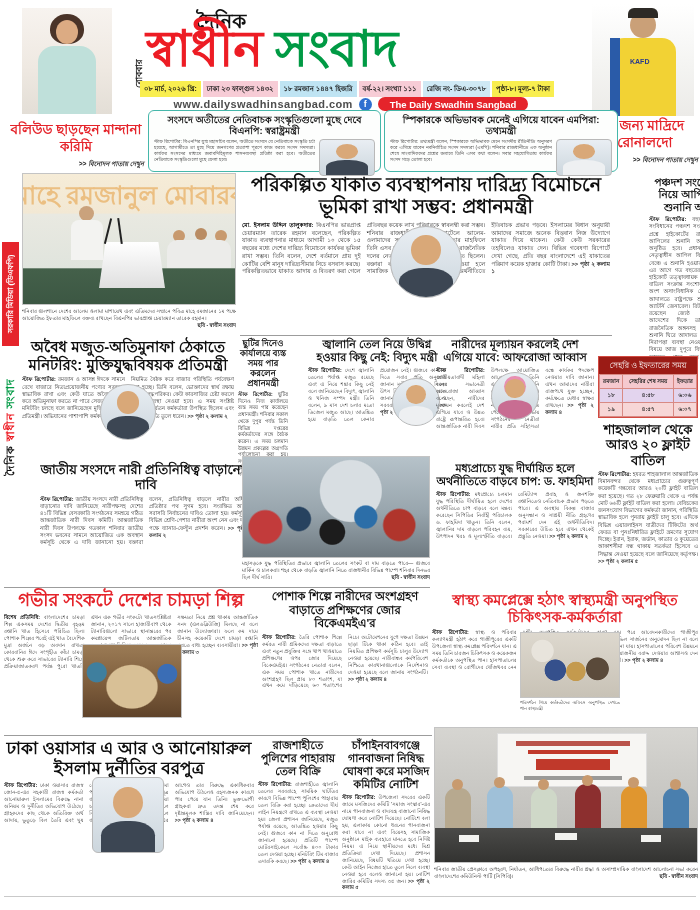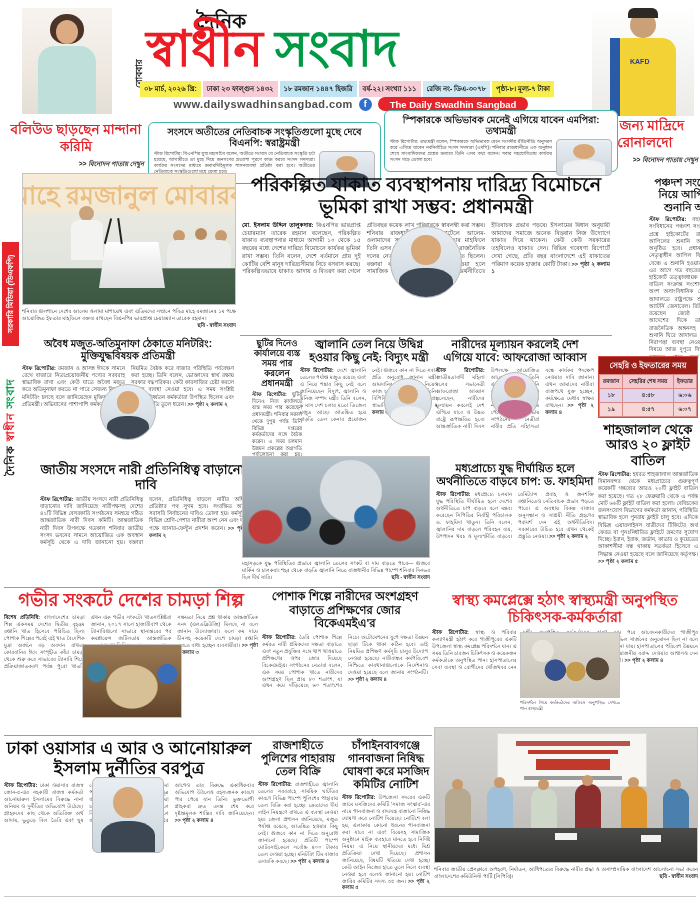--- a/index.html
+++ b/index.html
@@ -41,21 +41,21 @@
   .photo { border:1px solid #c4c4c4; overflow:hidden; position:absolute; }
   .portrait { position:absolute; border-radius:50%; border:1px solid #b9b9b9; overflow:hidden;
               background:linear-gradient(180deg,#e9eef3 0%,#ccd6dd 100%); }
   .portrait::before { content:""; position:absolute; width:42%; height:42%; left:29%; top:12%; border-radius:50%; background:#d9a878; }
   .portrait::after  { content:""; position:absolute; width:76%; height:42%; left:12%; bottom:0; border-radius:46% 46% 0 0; background:#3c4653; }
   .portrait.white::after { background:#eef0f2; }
   .portrait.pink::before { background:#d9a878; box-shadow:0 -2px 0 1px #e88fb2; }
   .portrait.pink::after { background:#c86d92; }
   .portrait.sq { border-radius:4px; }
   .sehri { border:1.5px solid #d24a41; background:#fbeff0; }
-  .sehri .st { background:#9b1b15; color:#fff; font-weight:bold; font-size:8px; text-align:center; padding:2px 0; }
+  .sehri .st { background:#9b1b15; color:#fff; font-weight:normal; font-size:8px; text-align:center; padding:2px 0; }
   .sehri table { width:100%; border-collapse:collapse; }
   .sehri td,.sehri th { border:1px solid #d88a84; font-size:5.6px; text-align:center; padding:2px 1px; color:#222; }
   .sehri th { background:#f5c9cf; font-weight:bold; }
   .sehri tr.r1 td { background:#e3d4ee; font-weight:bold; }
   .sehri tr.r2 td { background:#f7d6d6; font-weight:bold; }
   .person { position:absolute; width:26px; height:46px; border-radius:11px 11px 0 0; }
   .person::before { content:""; position:absolute; width:11px; height:11px; left:7px; top:-9px; border-radius:50%; background:#c89a6e; }
 </style>
 </head>
 <body>
@@ -101,21 +101,21 @@
 
   <div class="abs" style="left:8px;top:122px;width:136px;">
     <div class="teaser-hl">বলিউড ছাড়ছেন মান্দানা করিমি</div>
     <div class="teaser-link">&gt;&gt; বিনোদন পাতায় দেখুন</div>
   </div>
   <div class="abs" style="left:550px;top:118px;width:148px;">
     <div class="teaser-hl">চিকিৎসার জন্য মাদ্রিদে যাচ্ছেন রোনালদো</div>
     <div class="teaser-link">&gt;&gt; বিনোদন পাতায় দেখুন</div>
   </div>
 
-  <div class="abs newsbox" style="left:148px;top:110px;width:233px;height:62px;margin-top:12px;">
+  <div class="abs newsbox" style="left:148px;top:110px;width:233px;height:62px;">
     <div class="bh">সংসদে অতীতের নেতিবাচক সংস্কৃতিগুলো মুছে দেবে বিএনপি: স্বরাষ্ট্রমন্ত্রী</div>
     <div class="brow">
       <div class="btxt">স্টাফ রিপোর্টার: বিএনপির যুগ্ম মহাসচিব বলেন, অতীতে সংসদে যে নেতিবাচক সংস্কৃতি চর্চা হয়েছে, আগামীতে তা মুছে দিয়ে জনগণের প্রত্যাশা পূরণে কাজ করবে সংসদ সদস্যরা। কার্যকর সংসদের মাধ্যমে জবাবদিহিমূলক শাসনব্যবস্থা প্রতিষ্ঠা করা হবে। অতীতের নেতিবাচক সংস্কৃতিগুলো মুছে ফেলা হবে।</div>
       <div class="portrait sq" style="position:relative;width:56px;height:37px;flex:none;"></div>
     </div>
   </div>
   <div class="abs newsbox" style="left:384px;top:110px;width:234px;height:62px;">
     <div class="bh">স্পিকারকে অভিভাবক মেনেই এগিয়ে যাবেন এমপিরা: তথ্যমন্ত্রী</div>
     <div class="brow">
       <div class="btxt">স্টাফ রিপোর্টার: তথ্যমন্ত্রী বলেন, স্পিকারকে অভিভাবক মেনে সংসদীয় রীতিনীতি অনুসরণ করে এগিয়ে যাবেন নবনির্বাচিত সংসদ সদস্যরা (এমপি)। শনিবার রাজধানীতে এক অনুষ্ঠান শেষে সাংবাদিকদের প্রশ্নের জবাবে তিনি এসব কথা বলেন। সবার সহযোগিতায় কার্যকর সংসদ গড়ে তোলা হবে।</div>
@@ -161,39 +161,39 @@
     <h2 class="hl" style="font-size:10.5px;">পঞ্চদশ সংশোধনী নিয়ে আপিলের শুনানি আজ</h2>
     <div class="body" style="height:168px;">
       <span class="byline">স্টাফ রিপোর্টার:</span>
       <span>বহুল আলোচিত সংবিধানের পঞ্চদশ সংশোধনী বাতিল প্রশ্নে হাইকোর্টের রায়ের বিরুদ্ধে আপিলের শুনানি আজ রোববার অনুষ্ঠিত হবে। প্রধান বিচারপতির নেতৃত্বাধীন আপিল বিভাগের পূর্ণাঙ্গ বেঞ্চে এ শুনানি হওয়ার কথা রয়েছে। এর আগে গত বছরের ১৭ ডিসেম্বর হাইকোর্ট তত্ত্বাবধায়ক সরকার ব্যবস্থা বাতিল সংক্রান্ত সংশোধনীর কয়েকটি অংশ অসাংবিধানিক ঘোষণা করেন। আদালতে রাষ্ট্রপক্ষে শুনানি করবেন অ্যাটর্নি জেনারেল। রিটকারীদের পক্ষে রয়েছেন জ্যেষ্ঠ আইনজীবীরা। আদেশের দিকে তাকিয়ে আছে রাজনৈতিক অঙ্গনসহ সংশ্লিষ্ট মহল। শুনানি ঘিরে আদালত প্রাঙ্গণে বাড়তি নিরাপত্তা ব্যবস্থা নেওয়া হয়েছে। এ বিষয়ে আজ দুপুরে বিস্তারিত আদেশ আসতে পারে বলে জানিয়েছেন সংশ্লিষ্টরা।</span>
     </div>
   </section>
 
   <div class="rule" style="left:240px;top:335px;width:372px;"></div>
 
   <section class="abs" style="left:22px;top:338px;width:212px;">
-    <h2 class="hl" style="font-size:10px;">অবৈধ মজুত-অতিমুনাফা ঠেকাতে মনিটরিং: মুক্তিযুদ্ধবিষয়ক প্রতিমন্ত্রী</h2>
+    <h2 class="hl" style="font-size:15px;">অবৈধ মজুত-অতিমুনাফা ঠেকাতে মনিটরিং: মুক্তিযুদ্ধবিষয়ক প্রতিমন্ত্রী</h2>
     <div class="body cols2" style="height:92px;">
       <span class="byline">স্টাফ রিপোর্টার:</span>
       <span>রমজান ও আসন্ন ঈদকে সামনে রেখে বাজারে নিত্যপ্রয়োজনীয় পণ্যের সরবরাহ স্বাভাবিক রাখা এবং কেউ যাতে অবৈধ মজুত করে অতিমুনাফা করতে না পারে সেজন্য নিয়মিত মনিটরিং চলছে বলে জানিয়েছেন মুক্তিযুদ্ধবিষয়ক প্রতিমন্ত্রী। অভিযানের পাশাপাশি কর্মকর্তাদের সঙ্গে নিয়মিত বৈঠক করে বাজার পরিস্থিতি পর্যবেক্ষণ করা হচ্ছে। তিনি বলেন, ভোক্তাদের স্বার্থ রক্ষায় সরকার বদ্ধপরিকর। কেউ কারসাজির চেষ্টা করলে কঠোর ব্যবস্থা নেওয়া হবে। এ সময় সংশ্লিষ্ট দপ্তরের ঊর্ধ্বতন কর্মকর্তারা উপস্থিত ছিলেন এবং সার্বিক প্রস্তুতি তুলে ধরেন।</span>
       <span class="jump">&gt;&gt; পৃষ্ঠা ২ কলাম ২</span>
     </div>
     <div class="portrait" style="left:78px;top:46px;width:56px;height:56px;"></div>
   </section>
 
-  <section class="abs" style="left:238px;top:338px;width:50px;margin-left:14px;">
+  <section class="abs" style="left:238px;top:338px;width:50px;">
     <h2 class="hl" style="font-size:8.5px;">ছুটির দিনেও কার্যালয়ে ব্যস্ত সময় পার করলেন প্রধানমন্ত্রী</h2>
     <div class="body" style="height:86px;font-size:5px;">
       <span class="byline">স্টাফ রিপোর্টার:</span>
       <span>ছুটির দিনেও নিজ কার্যালয়ে ব্যস্ত সময় পার করেছেন প্রধানমন্ত্রী। শনিবার সকাল থেকে দুপুর পর্যন্ত তিনি বিভিন্ন দপ্তরের কর্মকর্তাদের সঙ্গে বৈঠক করেন। এ সময় চলমান উন্নয়ন প্রকল্পের অগ্রগতি পর্যালোচনা করা হয়। সংশ্লিষ্টদের দ্রুত কাজ শেষ করার নির্দেশ দেন তিনি। পরে তিনি বিভিন্ন ফাইল নিষ্পত্তি করেন এবং রাজনৈতিক নেতাদের সঙ্গে কুশল বিনিময় করেন।</span>
       
     </div>
   </section>
 
-  <section class="abs" style="left:300px;top:338px;width:138px;font-family:Liberation Serif, serif;">
+  <section class="abs" style="left:308px;top:338px;width:138px;">
     <h2 class="hl" style="font-size:11px;">জ্বালানি তেল নিয়ে উদ্বিগ্ন হওয়ার কিছু নেই: বিদ্যুৎ মন্ত্রী</h2>
     <div class="body cols2" style="height:92px;font-size:5.2px;">
       <span class="byline">স্টাফ রিপোর্টার:</span>
       <span>দেশে জ্বালানি তেলের পর্যাপ্ত মজুত রয়েছে এবং এ নিয়ে শঙ্কার কিছু নেই বলে জানিয়েছেন বিদ্যুৎ, জ্বালানি ও খনিজ সম্পদ মন্ত্রী। তিনি বলেন, ৯ মাস দেশ চলার মতো ডিজেল মজুত আছে। আতঙ্কিত হয়ে বাড়তি তেল কেনার প্রয়োজন নেই। গুজবে কান না দিতে সবার প্রতি অনুরোধ জানান মন্ত্রী। আমদানির বিকল্প উৎস নিয়েও কাজ চলছে বলে জানান তিনি। বিপিসির মজুত ও সরবরাহ স্বাভাবিক রয়েছে।</span>
       <span class="jump">&gt;&gt; পৃষ্ঠা ২ কলাম ৩</span>
     </div>
     <div class="portrait white" style="left:84px;top:40px;width:48px;height:48px;"></div>
   </section>
 
   <section class="abs" style="left:436px;top:338px;width:158px;">

